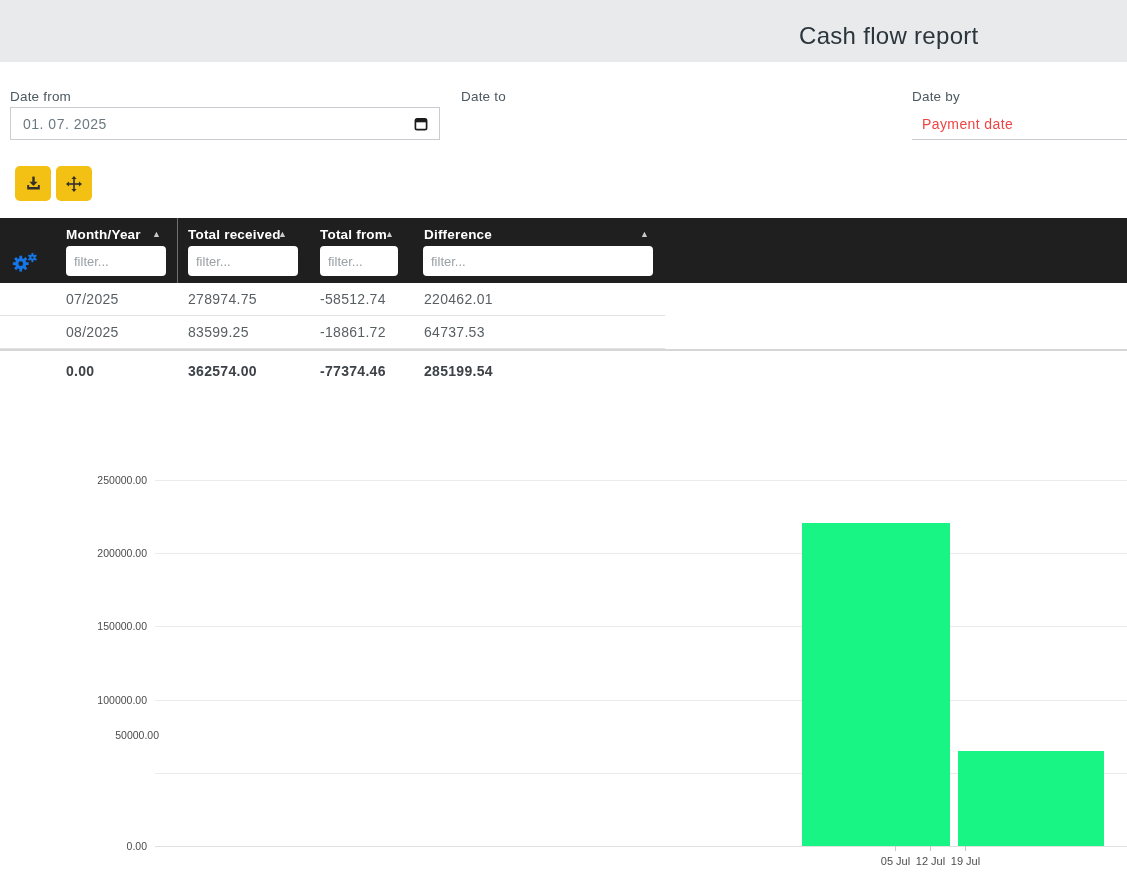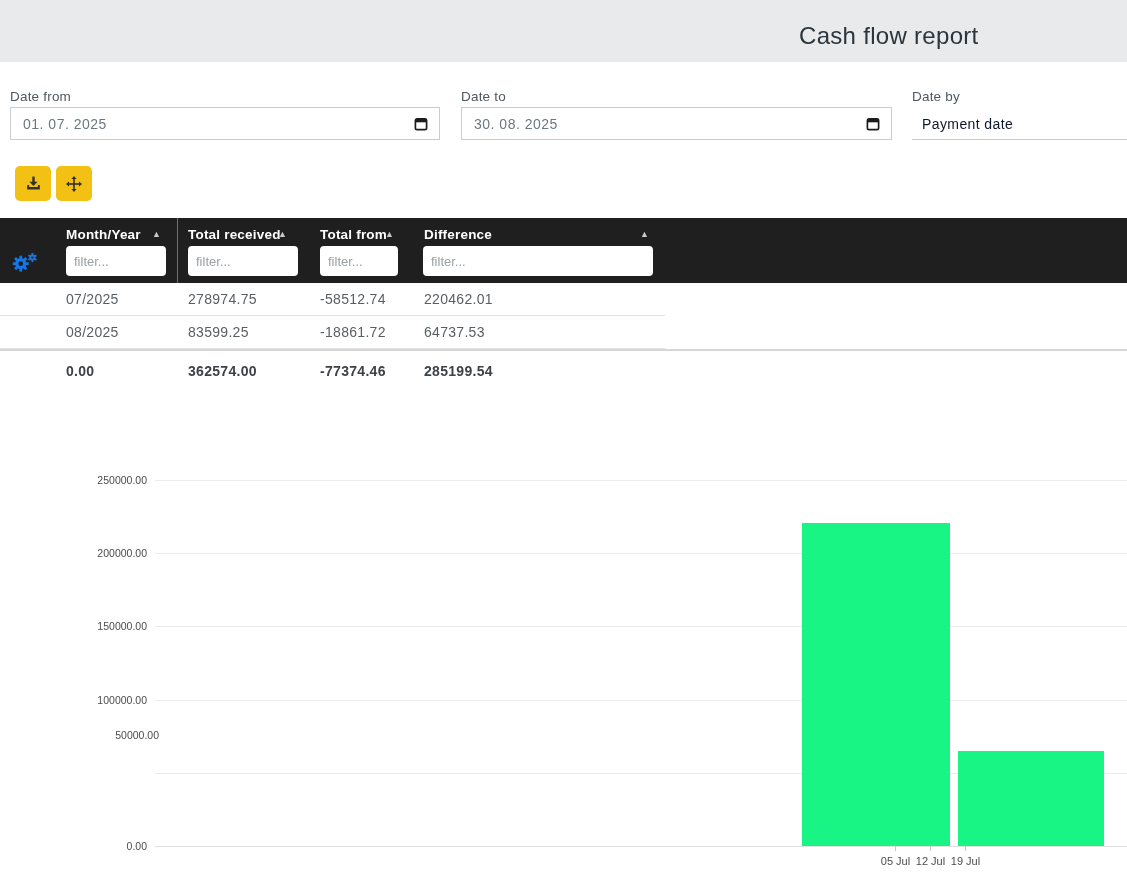--- a/index.html
+++ b/index.html
@@ -12,21 +12,21 @@
               color:#2b353c;letter-spacing:.3px;white-space:nowrap;}
 
   
   .field-label{position:absolute;top:89px;font-size:13.5px;color:#4c5860;letter-spacing:.2px;}
   .date-input{position:absolute;top:107px;height:33px;background:#fff;border:1px solid #c9cdd1;
               border-radius:0;box-sizing:border-box;cursor:text;}
   .input-value{position:absolute;left:12px;top:8px;font-size:14px;color:#6a7880;letter-spacing:.5px;}
   .cal-icon{position:absolute;right:11px;top:9px;width:14px;height:14px;cursor:pointer;}
   .select-box{position:absolute;left:912px;top:107px;width:215px;height:33px;
               border-bottom:1px solid #c9cdd1;box-sizing:border-box;cursor:pointer;}
-  .select-value{position:absolute;left:10px;top:9px;font-size:14px;color:#0f172a;letter-spacing:.4px;}
+  .select-value{position:absolute;left:10px;top:9px;font-size:14px;color:#ef4444;letter-spacing:.4px;}
 
   
   .ybtn{position:absolute;top:166px;width:36px;height:35px;background:#f2c114;border:none;
         border-radius:5px;cursor:pointer;display:flex;align-items:center;justify-content:center;padding:0;}
   .icon-wrap{display:flex;align-items:center;justify-content:center;}
 
   
   .grid-header{position:absolute;left:0;top:218px;width:1127px;height:65px;background:#1f1f1f;}
   .col-label{position:absolute;top:9px;font-size:13.5px;font-weight:700;color:#ffffff;
              letter-spacing:.2px;cursor:pointer;white-space:nowrap;}
@@ -76,29 +76,20 @@
   <div class="date-input" style="left:10px;width:430px" data-interactable="true">
     <span class="input-value" data-interactable="false">01. 07. 2025</span>
     <span class="cal-icon" data-interactable="true">
       <svg width="14" height="14" viewBox="0 0 100 100">
         <rect x="10" y="14" width="80" height="76" rx="12" fill="none" stroke="#1c1c1c" stroke-width="12"></rect>
         <rect x="10" y="14" width="80" height="24" fill="#1c1c1c"></rect>
       </svg>
     </span>
   </div>
 
-  <div class="date-input" style="left:461px;width:431px" data-interactable="true">
-    <span class="input-value" data-interactable="false">30. 08. 2025</span>
-    <span class="cal-icon" data-interactable="true">
-      <svg width="14" height="14" viewBox="0 0 100 100">
-        <rect x="10" y="14" width="80" height="76" rx="12" fill="none" stroke="#1c1c1c" stroke-width="12"></rect>
-        <rect x="10" y="14" width="80" height="24" fill="#1c1c1c"></rect>
-      </svg>
-    </span>
-  </div>
 
   <div class="select-box" data-interactable="true">
     <span class="select-value" data-interactable="false">Payment date</span>
   </div>
 
   <button class="ybtn" style="left:15px" data-interactable="true">
     <span class="icon-wrap" data-interactable="false">
       <svg width="15" height="15" viewBox="0 0 100 100" fill="#33302a">
         <rect x="42" y="4" width="16" height="36"></rect>
         <polygon points="50,66 23,38 77,38"></polygon>

